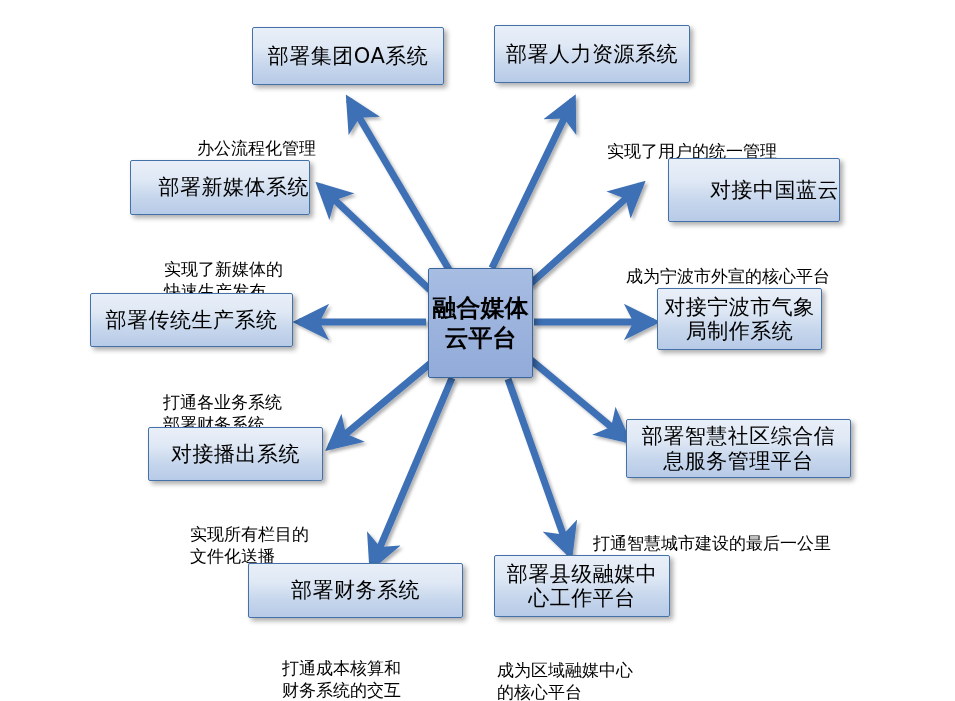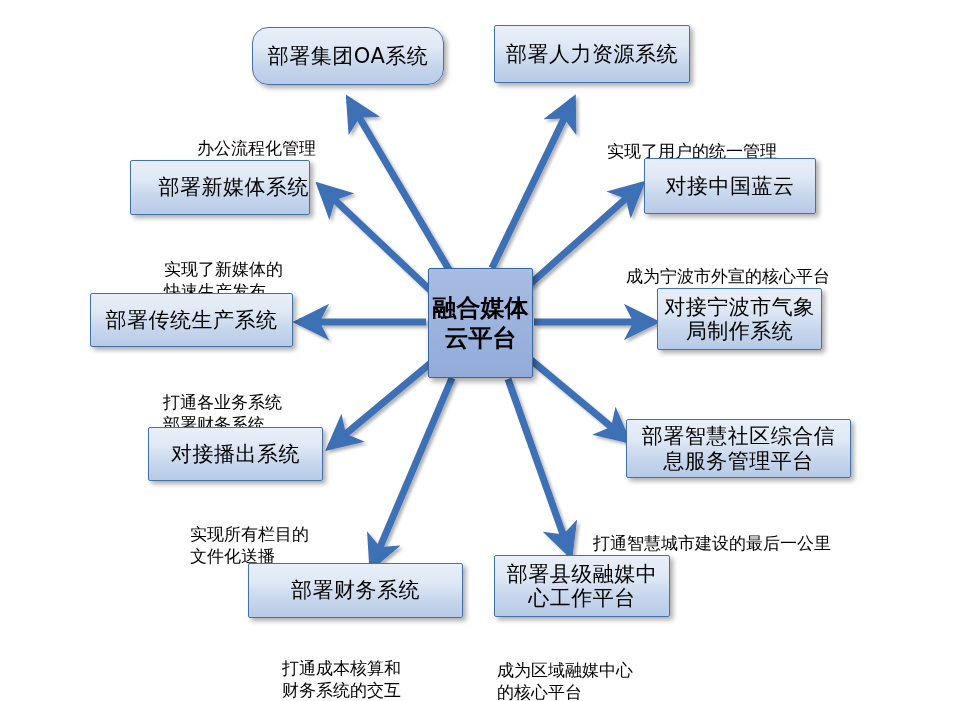--- a/index.html
+++ b/index.html
@@ -88,38 +88,38 @@
       <line x1="452" y1="378" x2="372" y2="566"></line>
       <line x1="508" y1="379" x2="570" y2="554"></line>
     </g>
   </svg>
 
   <div class="node center" style="left:428px; top:268px; width:105px; height:110px;">
     <span style="white-space:pre-line;">融合媒体
 云平台</span>
   </div>
 
-  <div class="node" style="left:252px; top:27px; width:192px; height:58px;border-radius:16px;">
+  <div class="node" style="left:252px; top:27px; width:192px; height:58px;">
     <span style="white-space:pre-line;">部署集团OA系统</span>
   </div>
   <div class="caption c-left" style="left:197px; top:105px; width:215px;">办公流程化管理
 高效智能化</div>
 
   <div class="node" style="left:494px; top:25px; width:196px; height:58px;">
     <span style="white-space:pre-line;">部署人力资源系统</span>
   </div>
   <div class="caption c-left" style="left:607px; top:108px; width:240px;">实现了用户的统一管理</div>
 
   <div class="node" style="left:130px; top:160px; width:180px; height:55px;justify-content:flex-end;">
     <span style="white-space:pre-line;">部署新媒体系统</span>
   </div>
   <div class="caption c-left" style="left:164px; top:226px; width:200px;">实现了新媒体的
 快速生产发布</div>
 
-  <div class="node" style="left:644px; top:158px; width:172px; height:56px;">
+  <div class="node" style="left:668px; top:158px; width:172px; height:64px;justify-content:flex-end;">
     <span style="white-space:pre-line;">对接中国蓝云</span>
   </div>
   <div class="caption c-left" style="left:626px; top:233px; width:270px;">成为宁波市外宣的核心平台</div>
 
   <div class="node" style="left:90px; top:293px; width:203px; height:54px;">
     <span style="white-space:pre-line;">部署传统生产系统</span>
   </div>
   <div class="caption c-left" style="left:163px; top:359px; width:200px;">打通各业务系统
 部署财务系统</div>
 

